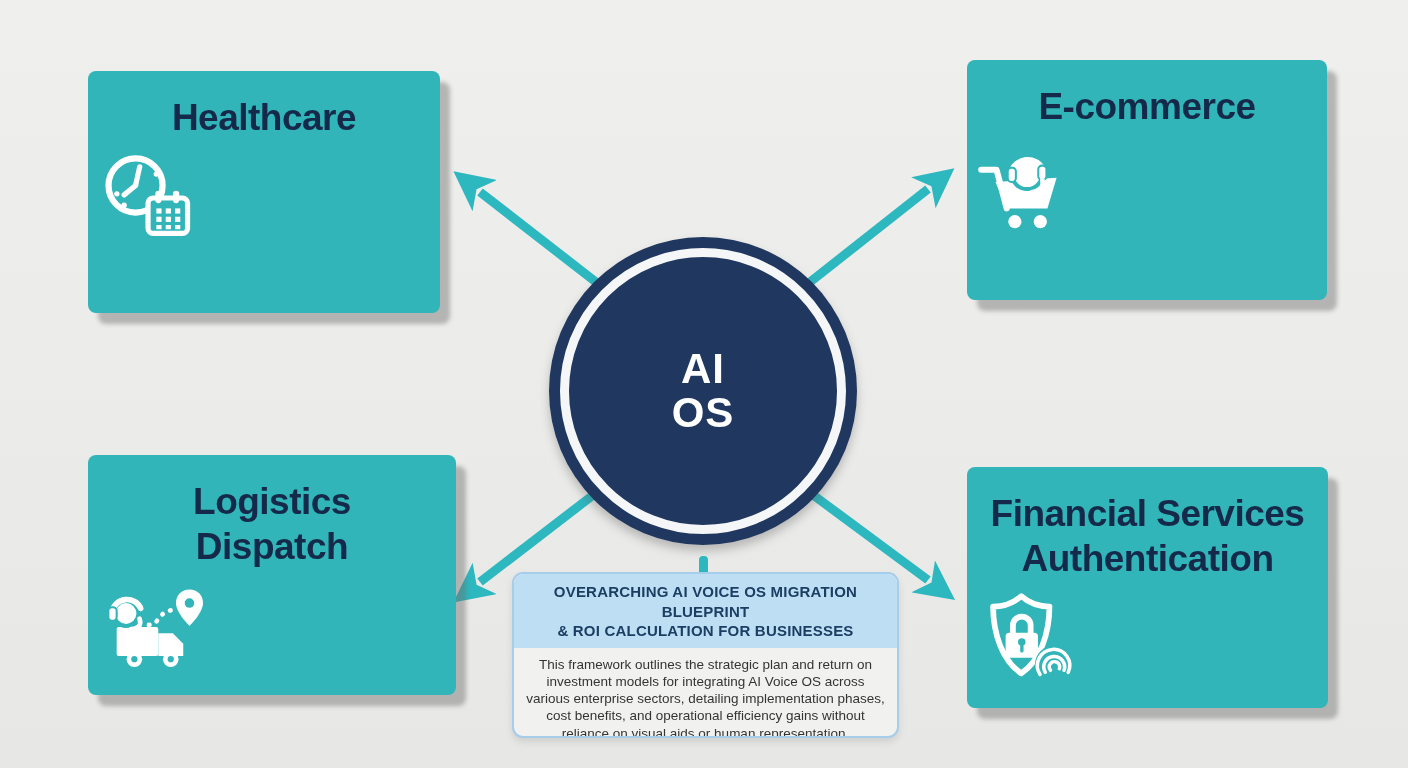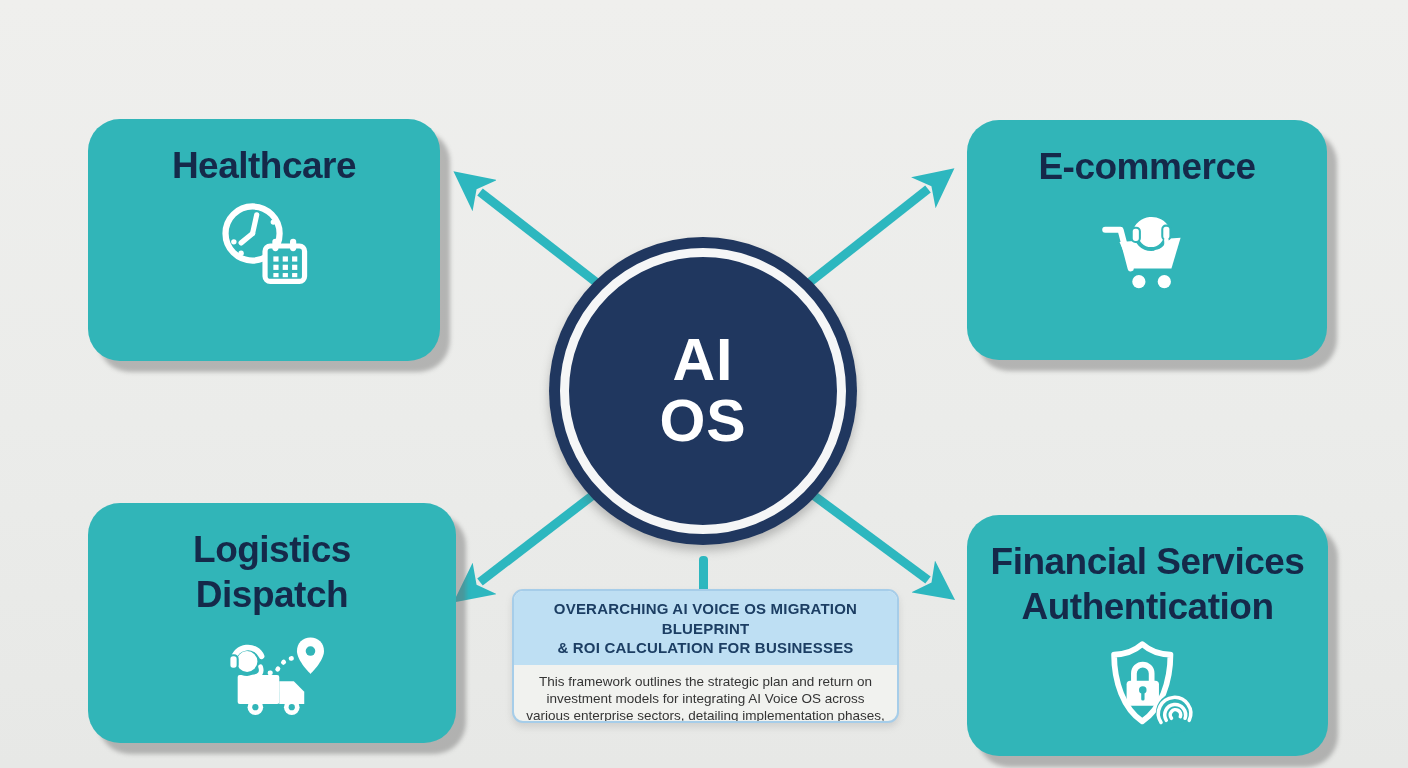--- a/index.html
+++ b/index.html
@@ -4,55 +4,54 @@
 <style>
   html,body { margin:0; padding:0; }
   body { font-family: "Liberation Sans", sans-serif; background:#d8d8d6; }
   .canvas {
     position:relative; width:1408px; height:768px; overflow:hidden;
     background: linear-gradient(180deg, #efefed 0%, #ebecea 55%, #e7e8e6 100%);
   }
   .node {
     position:absolute;
     background:#31b5b8;
-    border-radius:32px;
+    border-radius:8px;
     box-shadow: 10px 11px 4px rgba(110,110,110,0.45);
-    display:flex; flex-direction:column; align-items:center;
+    display:flex; flex-direction:column; 
     padding-top:24px; box-sizing:border-box;
     color:#31b5b8; 
-    margin-top:48px;
   }
   .node-title {
     font-weight:bold; font-size:37px; line-height:1.22;
     color:#15294a; text-align:center; letter-spacing:-0.5px;
   }
   .node-title span { display:block; white-space:nowrap; }
   .node-icon { margin-top:6px; }
   .hub {
     position:absolute; left:549px; top:237px; width:308px; height:308px;
     background:#20375f; border-radius:50%;
     box-shadow: 0 6px 10px rgba(90,90,90,0.35);
     display:flex; align-items:center; justify-content:center;
   }
   .hub::before {
     content:""; position:absolute; left:11px; top:11px; right:11px; bottom:11px;
     border:9px solid #f5f6f7; border-radius:50%;
   }
   .hub-text {
     position:relative; text-align:center; color:#ffffff;
-    font-weight:bold; font-size:59px; line-height:1.04; letter-spacing:1px;
+    font-weight:bold; font-size:42px; line-height:1.04; letter-spacing:1px;
   }
   .hub-text span { display:block; }
   .arrow-layer { position:absolute; left:0; top:0; width:1408px; height:768px; pointer-events:none; }
   .connector {
     position:absolute; left:699px; top:556px; width:9px; height:42px;
     background:#2db7bf; border-radius:4px;
   }
   .footer-box {
-    position:absolute; left:512px; top:589px; width:387px; height:134px;
+    position:absolute; left:512px; top:572px; width:387px; height:166px;
     border:2px solid #a6cde9; border-radius:11px; overflow:hidden;
     background:#f1f2ef; box-sizing:border-box;
     box-shadow: 0 4px 6px rgba(140,140,140,0.25);
     display:flex; flex-direction:column;
   }
   .footer-head {
     background:#bedff3; padding:8px 10px 7px 10px;
     font-weight:bold; font-size:15px; line-height:1.3; letter-spacing:0.2px;
     color:#1c3e63; text-align:center;
   }
@@ -102,21 +101,21 @@
         <rect x="64" y="68" width="5" height="5"></rect>
           <rect x="73" y="68" width="5" height="5"></rect>
           <rect x="82" y="68" width="5" height="5"></rect>
         <rect x="64" y="76" width="5" height="4"></rect>
           <rect x="73" y="76" width="5" height="4"></rect>
           <rect x="82" y="76" width="5" height="4"></rect>
       </g>
     </svg>
   </div>
 
-  <div class="node" style="left:967px; top:72px; width:360px; height:240px;">
+  <div class="node" style="left:967px; top:60px; width:360px; height:240px;">
     <div class="node-title">
       <span>E-commerce</span>
     </div>
     <svg class="node-icon" width="112" height="102" viewBox="0 0 110 100">
       <path d="M14 34 L29 34 L39 72" fill="none" stroke="#fff" stroke-width="6" stroke-linecap="round" stroke-linejoin="round"></path>
       <path d="M28 46 L88 42 L79 72 L39 72 Z" fill="#fff"></path>
       <circle cx="47" cy="85" r="6.5" fill="#fff"></circle>
       <circle cx="72" cy="85" r="6.5" fill="#fff"></circle>
       <circle cx="59" cy="38" r="15" fill="#fff" stroke="currentColor" stroke-width="4"></circle>
       <path d="M44 36 A16 15 0 0 1 74 33" fill="none" stroke="#fff" stroke-width="6" stroke-linecap="round"></path>

